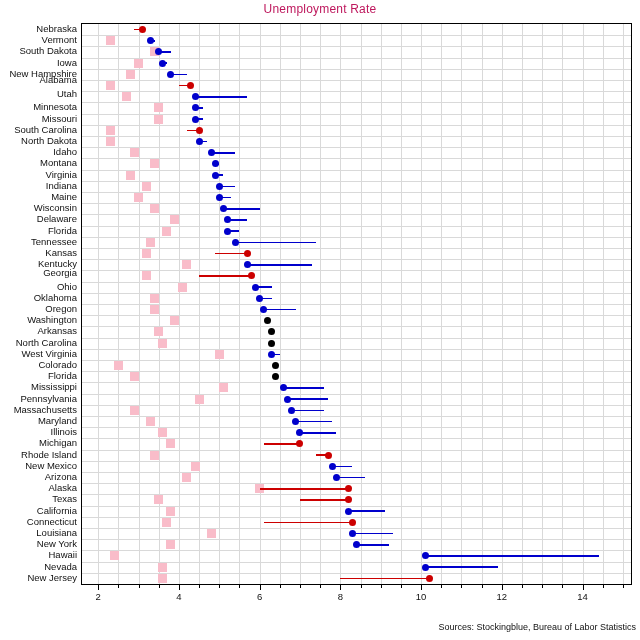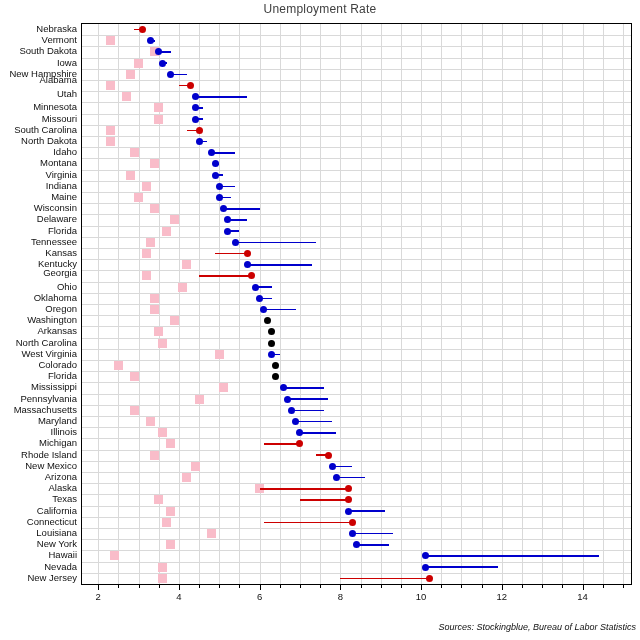--- a/index.html
+++ b/index.html
@@ -3,21 +3,21 @@
 <meta charset="utf-8">
 <style>
   html,body{margin:0;padding:0;background:#ffffff;}
   body{width:640px;height:640px;overflow:hidden;
        font-family:"Liberation Sans", sans-serif;color:#000;}
   #root{position:relative;width:640px;height:640px;}
 
   
   #chart-title{
     position:absolute;left:0;top:2px;width:640px;text-align:center;
-    font-size:12px;color:#404040;letter-spacing:.2px;
+    font-size:12px;color:#be185d;letter-spacing:.2px;
   }
 
   
   #plot{
     position:absolute;left:81px;top:23px;width:551px;height:562px;
     border:1px solid #000;box-sizing:border-box;background:#fff;
     overflow:hidden;
   }
   .vgrid,.hgrid{position:absolute;background:#d9d9d9;}
   .vgrid{top:0;bottom:0;width:1px;}
@@ -55,21 +55,21 @@
   .lrow{position:relative;height:10px;font-size:8.5px;line-height:10px;color:#111;}
   .lkey{position:absolute;left:2px;top:0;width:34px;height:10px;}
   .lkey .kdot{position:absolute;left:14px;top:4px;width:2.6px;height:2.6px;
               border-radius:50%;background:#000;}
   .lkey .kline{position:absolute;left:2px;top:5px;width:26px;height:1.4px;background:#000;}
   .lkey .ksq{position:absolute;left:14px;top:3.5px;width:4px;height:4px;background:#ddd;}
   .ltext{position:absolute;left:40px;top:0;}
 
   
   #source{position:absolute;right:4px;top:622px;font-size:9px;
-          font-style:italic;color:#111;white-space:nowrap;}
+          color:#111;white-space:nowrap;}
 </style>
 </head>
 <body>
 
 <div id="root">
 
   <div id="chart-title">Unemployment Rate</div>
 
   <div id="ylabels">
       <div class="ylab" style="top: 0px; height: 11.2px; line-height: 11.2px;">Nebraska</div>

